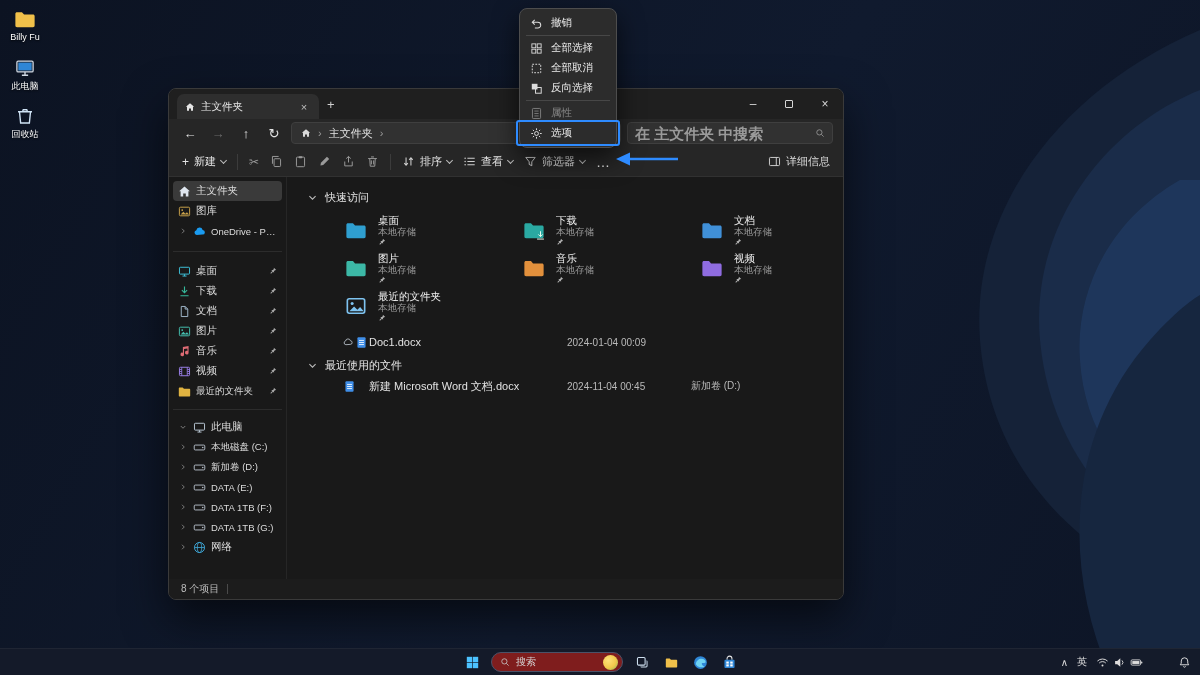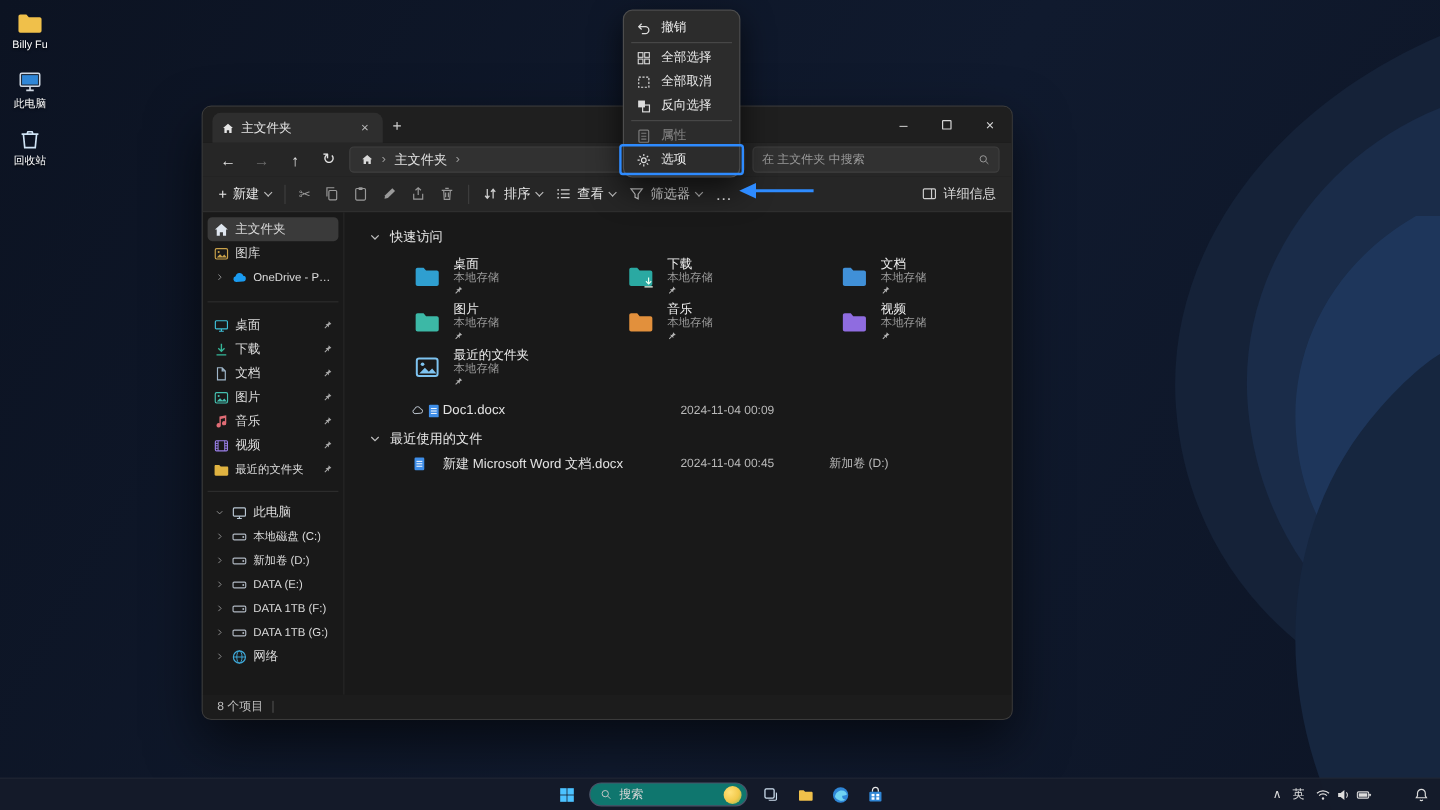--- a/index.html
+++ b/index.html
@@ -23,21 +23,21 @@
   .wc{width:36px;height:30px;display:flex;align-items:center;justify-content:center;color:#d6d6d6;font-size:12px;}
   .wc .sq{width:8px;height:8px;border:1px solid #d6d6d6;border-radius:1px;}
   .navbar{height:28px;background:#262626;display:flex;align-items:center;gap:6px;padding:0 10px;flex:0 0 auto;}
   .navbtn{width:22px;text-align:center;color:#e2e2e2;font-size:13px;}
   .navbtn.dis{color:#6a6a6a;}
   .crumb{flex:1;height:22px;background:#313131;border:1px solid #3f3f3f;border-radius:4px;
          display:flex;align-items:center;gap:7px;padding:0 9px;color:#e2e2e2;}
   .crumb .sep{color:#9a9a9a;font-size:11px;}
   .searchbox{width:206px;height:22px;background:#313131;border:1px solid #3f3f3f;border-radius:4px;
              display:flex;align-items:center;padding:0 7px;gap:6px;}
-  .searchbox input{flex:1;background:transparent;border:0;outline:0;color:#cfcfcf;font-size:10px;min-width:0;}
+  .searchbox input{flex:1;background:transparent;border:0;outline:0;color:#cfcfcf;font-size:15px;min-width:0;font-weight:bold;}
   .searchbox input::placeholder{color:#9a9a9a;}
   .toolbar{height:30px;background:#262626;border-bottom:1px solid #313131;display:flex;align-items:center;
            gap:11px;padding:0 13px;flex:0 0 auto;}
   .tbtn{display:flex;align-items:center;gap:5px;color:#e6e6e6;}
   .tico{color:#9a9a9a;display:flex;}
   .tsep{width:1px;height:16px;background:#3c3c3c;}
   .chev{width:5px;height:5px;border-right:1.2px solid #bdbdbd;border-bottom:1.2px solid #bdbdbd;
         transform:rotate(45deg);margin-top:-3px;}
   .more-label{font-size:14px;letter-spacing:1px;color:#e6e6e6;line-height:10px;}
   .details-btn{margin-left:auto;display:flex;align-items:center;gap:5px;color:#dcdcdc;}
@@ -87,21 +87,21 @@
   .mitem.faint{opacity:.45;}
   .hlbox{position:absolute;left:-4px;right:-4px;top:-3px;bottom:-3px;border:2px solid var(--highlight);
          border-radius:3px;pointer-events:none;}
   
   .annot-arrow{position:absolute;left:612px;top:150px;z-index:45;}
   
   .taskbar{position:absolute;left:0;bottom:0;width:1200px;height:27px;background:rgba(21,27,41,.97);
            border-top:1px solid rgba(255,255,255,.05);color:#dcdcdc;}
   .tb-center{position:absolute;left:462px;top:0;height:100%;display:flex;align-items:center;gap:9px;}
   .tb-ic{width:20px;height:20px;display:flex;align-items:center;justify-content:center;border-radius:4px;}
-  .tb-search{width:132px;height:20px;border-radius:10px;background:#0f766e;border:1px solid #4b5268;
+  .tb-search{width:132px;height:20px;border-radius:10px;background:#7f1d1d;border:1px solid #4b5268;
              display:flex;align-items:center;gap:6px;padding:0 4px 0 8px;font-size:10px;color:#d6d6d6;}
   .tb-search .wx{margin-left:auto;width:15px;height:15px;border-radius:50%;
                  background:radial-gradient(circle at 35% 35%,#ffe27a 0%,#f2c94c 55%,#79b85a 100%);}
   .tb-tray{position:absolute;right:6px;top:0;height:100%;display:flex;align-items:center;gap:9px;font-size:10px;}
   .tb-tray .grp{display:flex;align-items:center;gap:4px;}
   .lang{color:#e0e0e0;}
   svg{display:block;}
 </style>
 </head>
 <body>
@@ -639,21 +639,21 @@
         <div class="filerow">
           <span class="fic">
             <svg class="i10" style="color:#cfd8e3">
                 <use href="#s-cloudline"></use>
               </svg>
             <svg class="i" style="color:#3f8ee8">
                 <use href="#s-worddoc"></use>
               </svg>
           </span>
           <span class="fname">Doc1.docx</span>
-          <span class="fdate">2024-11-04 00:09</span>
+          <span class="fdate">2024-01-04 00:09</span>
         </div>
 
         <div class="sechead" style="margin-top:2px">
           <svg class="cvd">
               <use href="#s-chevD"></use>
             </svg>
           <span>最近使用的文件</span>
         </div>
         <div class="filerow">
           <span class="fic">

